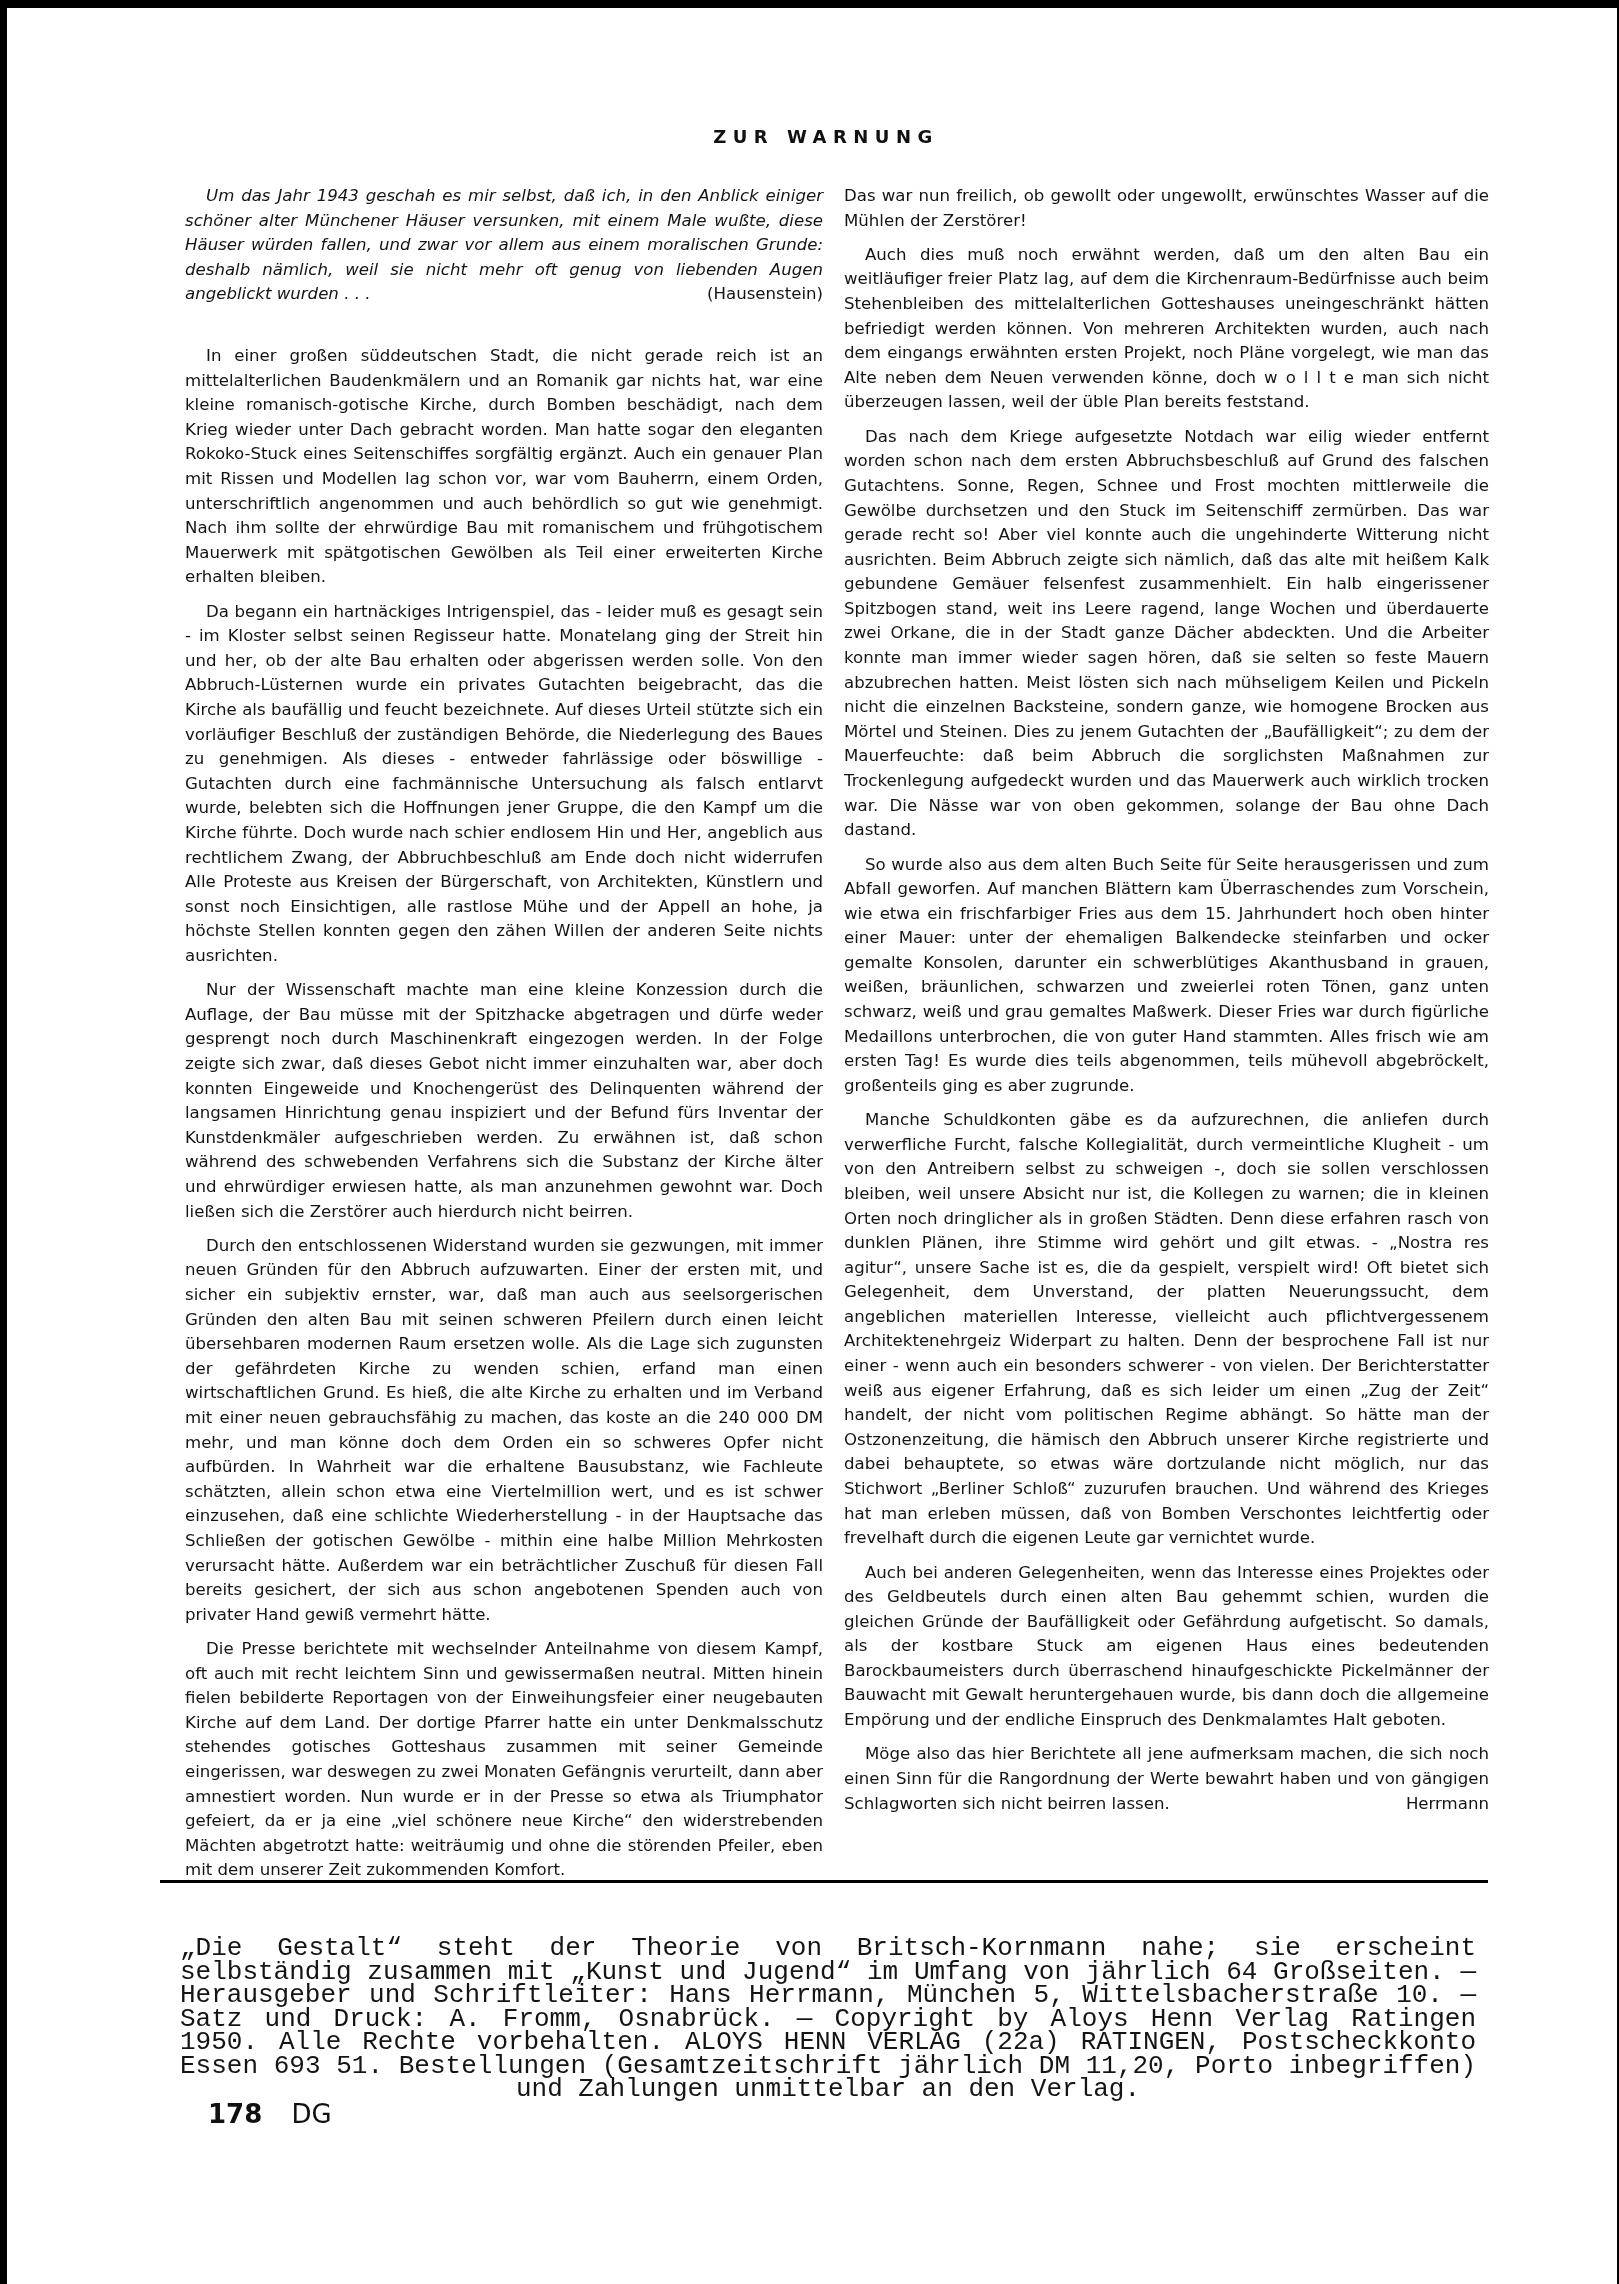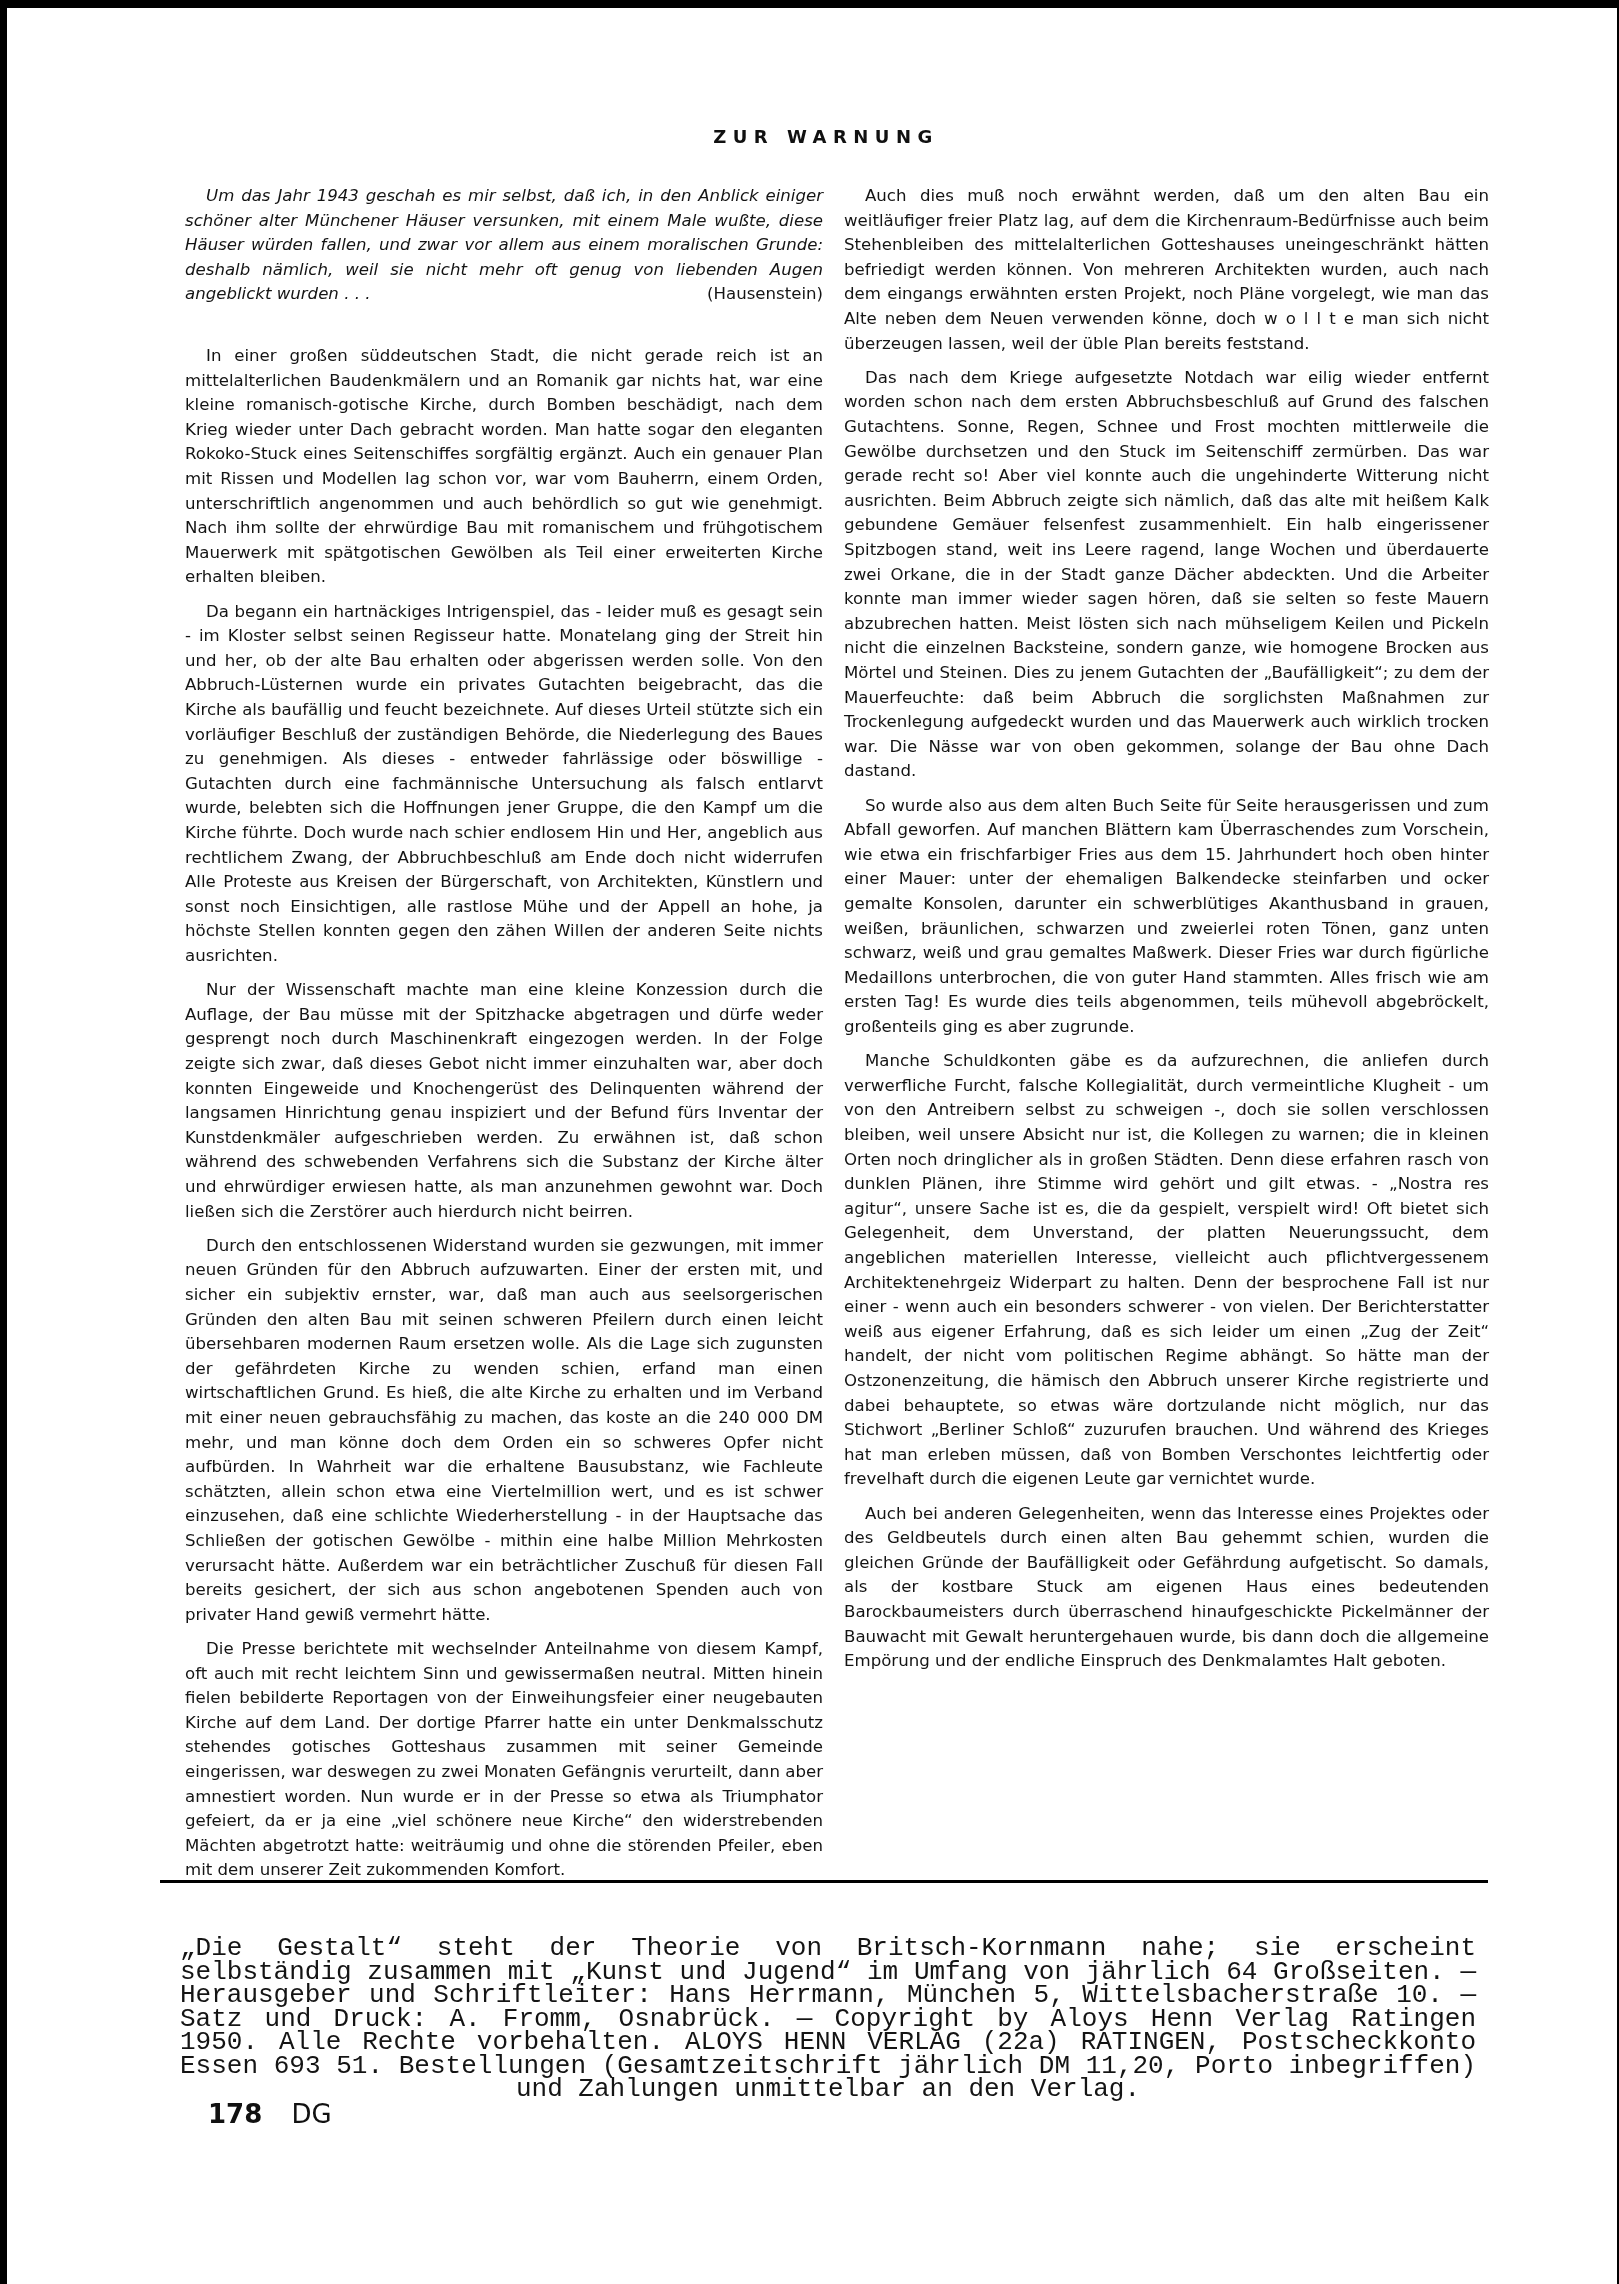--- a/index.html
+++ b/index.html
@@ -51,25 +51,30 @@
     <span class="attrib">(Hausenstein)</span>
   </p>
   <p>In einer großen süddeutschen Stadt, die nicht gerade reich ist an mittelalterlichen Baudenkmälern und an Romanik gar nichts hat, war eine kleine romanisch-gotische Kirche, durch Bomben beschädigt, nach dem Krieg wieder unter Dach gebracht worden. Man hatte sogar den eleganten Rokoko-Stuck eines Seitenschiffes sorgfältig ergänzt. Auch ein genauer Plan mit Rissen und Modellen lag schon vor, war vom Bauherrn, einem Orden, unterschriftlich angenommen und auch behördlich so gut wie genehmigt. Nach ihm sollte der ehrwürdige Bau mit romanischem und frühgotischem Mauerwerk mit spätgotischen Gewölben als Teil einer erweiterten Kirche erhalten bleiben.</p>
   <p>Da begann ein hartnäckiges Intrigenspiel, das - leider muß es gesagt sein - im Kloster selbst seinen Regisseur hatte. Monatelang ging der Streit hin und her, ob der alte Bau erhalten oder abgerissen werden solle. Von den Abbruch-Lüsternen wurde ein privates Gutachten beigebracht, das die Kirche als baufällig und feucht bezeichnete. Auf dieses Urteil stützte sich ein vorläufiger Beschluß der zuständigen Behörde, die Niederlegung des Baues zu genehmigen. Als dieses - entweder fahrlässige oder böswillige - Gutachten durch eine fachmännische Untersuchung als falsch entlarvt wurde, belebten sich die Hoffnungen jener Gruppe, die den Kampf um die Kirche führte. Doch wurde nach schier endlosem Hin und Her, angeblich aus rechtlichem Zwang, der Abbruchbeschluß am Ende doch nicht widerrufen Alle Proteste aus Kreisen der Bürgerschaft, von Architekten, Künstlern und sonst noch Einsichtigen, alle rastlose Mühe und der Appell an hohe, ja höchste Stellen konnten gegen den zähen Willen der anderen Seite nichts ausrichten.</p>
   <p>Nur der Wissenschaft machte man eine kleine Konzession durch die Auflage, der Bau müsse mit der Spitzhacke abgetragen und dürfe weder gesprengt noch durch Maschinenkraft eingezogen werden. In der Folge zeigte sich zwar, daß dieses Gebot nicht immer einzuhalten war, aber doch konnten Eingeweide und Knochengerüst des Delinquenten während der langsamen Hinrichtung genau inspiziert und der Befund fürs Inventar der Kunstdenkmäler aufgeschrieben werden. Zu erwähnen ist, daß schon während des schwebenden Verfahrens sich die Substanz der Kirche älter und ehrwürdiger erwiesen hatte, als man anzunehmen gewohnt war. Doch ließen sich die Zerstörer auch hierdurch nicht beirren.</p>
   <p>Durch den entschlossenen Widerstand wurden sie gezwungen, mit immer neuen Gründen für den Abbruch aufzuwarten. Einer der ersten mit, und sicher ein subjektiv ernster, war, daß man auch aus seelsorgerischen Gründen den alten Bau mit seinen schweren Pfeilern durch einen leicht übersehbaren modernen Raum ersetzen wolle. Als die Lage sich zugunsten der gefährdeten Kirche zu wenden schien, erfand man einen wirtschaftlichen Grund. Es hieß, die alte Kirche zu erhalten und im Verband mit einer neuen gebrauchsfähig zu machen, das koste an die 240 000 DM mehr, und man könne doch dem Orden ein so schweres Opfer nicht aufbürden. In Wahrheit war die erhaltene Bausubstanz, wie Fachleute schätzten, allein schon etwa eine Viertelmillion wert, und es ist schwer einzusehen, daß eine schlichte Wiederherstellung - in der Hauptsache das Schließen der gotischen Gewölbe - mithin eine halbe Million Mehrkosten verursacht hätte. Außerdem war ein beträchtlicher Zuschuß für diesen Fall bereits gesichert, der sich aus schon angebotenen Spenden auch von privater Hand gewiß vermehrt hätte.</p>
   <p>Die Presse berichtete mit wechselnder Anteilnahme von diesem Kampf, oft auch mit recht leichtem Sinn und gewissermaßen neutral. Mitten hinein fielen bebilderte Reportagen von der Einweihungsfeier einer neugebauten Kirche auf dem Land. Der dortige Pfarrer hatte ein unter Denkmalsschutz stehendes gotisches Gotteshaus zusammen mit seiner Gemeinde eingerissen, war deswegen zu zwei Monaten Gefängnis verurteilt, dann aber amnestiert worden. Nun wurde er in der Presse so etwa als Triumphator gefeiert, da er ja eine „viel schönere neue Kirche“ den widerstrebenden Mächten abgetrotzt hatte: weiträumig und ohne die störenden Pfeiler, eben mit dem unserer Zeit zukommenden Komfort.</p>
 </div>
 
 <div class="col col-right">
+  <p class="noindent">Das war nun freilich, ob gewollt oder ungewollt, erwünschtes Wasser auf die Mühlen der Zerstörer!</p>
   <p>Auch dies muß noch erwähnt werden, daß um den alten Bau ein weitläufiger freier Platz lag, auf dem die Kirchenraum-Bedürfnisse auch beim Stehenbleiben des mittelalterlichen Gotteshauses uneingeschränkt hätten befriedigt werden können. Von mehreren Architekten wurden, auch nach dem eingangs erwähnten ersten Projekt, noch Pläne vorgelegt, wie man das Alte neben dem Neuen verwenden könne, doch w o l l t e man sich nicht überzeugen lassen, weil der üble Plan bereits feststand.</p>
   <p>Das nach dem Kriege aufgesetzte Notdach war eilig wieder entfernt worden schon nach dem ersten Abbruchsbeschluß auf Grund des falschen Gutachtens. Sonne, Regen, Schnee und Frost mochten mittlerweile die Gewölbe durchsetzen und den Stuck im Seitenschiff zermürben. Das war gerade recht so! Aber viel konnte auch die ungehinderte Witterung nicht ausrichten. Beim Abbruch zeigte sich nämlich, daß das alte mit heißem Kalk gebundene Gemäuer felsenfest zusammenhielt. Ein halb eingerissener Spitzbogen stand, weit ins Leere ragend, lange Wochen und überdauerte zwei Orkane, die in der Stadt ganze Dächer abdeckten. Und die Arbeiter konnte man immer wieder sagen hören, daß sie selten so feste Mauern abzubrechen hatten. Meist lösten sich nach mühseligem Keilen und Pickeln nicht die einzelnen Backsteine, sondern ganze, wie homogene Brocken aus Mörtel und Steinen. Dies zu jenem Gutachten der „Baufälligkeit“; zu dem der Mauerfeuchte: daß beim Abbruch die sorglichsten Maßnahmen zur Trockenlegung aufgedeckt wurden und das Mauerwerk auch wirklich trocken war. Die Nässe war von oben gekommen, solange der Bau ohne Dach dastand.</p>
   <p>So wurde also aus dem alten Buch Seite für Seite herausgerissen und zum Abfall geworfen. Auf manchen Blättern kam Überraschendes zum Vorschein, wie etwa ein frischfarbiger Fries aus dem 15. Jahrhundert hoch oben hinter einer Mauer: unter der ehemaligen Balkendecke steinfarben und ocker gemalte Konsolen, darunter ein schwerblütiges Akanthusband in grauen, weißen, bräunlichen, schwarzen und zweierlei roten Tönen, ganz unten schwarz, weiß und grau gemaltes Maßwerk. Dieser Fries war durch figürliche Medaillons unterbrochen, die von guter Hand stammten. Alles frisch wie am ersten Tag! Es wurde dies teils abgenommen, teils mühevoll abgebröckelt, großenteils ging es aber zugrunde.</p>
   <p>Manche Schuldkonten gäbe es da aufzurechnen, die anliefen durch verwerfliche Furcht, falsche Kollegialität, durch vermeintliche Klugheit - um von den Antreibern selbst zu schweigen -, doch sie sollen verschlossen bleiben, weil unsere Absicht nur ist, die Kollegen zu warnen; die in kleinen Orten noch dringlicher als in großen Städten. Denn diese erfahren rasch von dunklen Plänen, ihre Stimme wird gehört und gilt etwas. - „Nostra res agitur“, unsere Sache ist es, die da gespielt, verspielt wird! Oft bietet sich Gelegenheit, dem Unverstand, der platten Neuerungssucht, dem angeblichen materiellen Interesse, vielleicht auch pflichtvergessenem Architektenehrgeiz Widerpart zu halten. Denn der besprochene Fall ist nur einer - wenn auch ein besonders schwerer - von vielen. Der Berichterstatter weiß aus eigener Erfahrung, daß es sich leider um einen „Zug der Zeit“ handelt, der nicht vom politischen Regime abhängt. So hätte man der Ostzonenzeitung, die hämisch den Abbruch unserer Kirche registrierte und dabei behauptete, so etwas wäre dortzulande nicht möglich, nur das Stichwort „Berliner Schloß“ zuzurufen brauchen. Und während des Krieges hat man erleben müssen, daß von Bomben Verschontes leichtfertig oder frevelhaft durch die eigenen Leute gar vernichtet wurde.</p>
   <p>Auch bei anderen Gelegenheiten, wenn das Interesse eines Projektes oder des Geldbeutels durch einen alten Bau gehemmt schien, wurden die gleichen Gründe der Baufälligkeit oder Gefährdung aufgetischt. So damals, als der kostbare Stuck am eigenen Haus eines bedeutenden Barockbaumeisters durch überraschend hinaufgeschickte Pickelmänner der Bauwacht mit Gewalt heruntergehauen wurde, bis dann doch die allgemeine Empörung und der endliche Einspruch des Denkmalamtes Halt geboten.</p>
+  <p>
+    <span>Möge also das hier Berichtete all jene aufmerksam machen, die sich noch einen Sinn für die Rangordnung der Werte bewahrt haben und von gängigen Schlagworten sich nicht beirren lassen.</span>
+    <span class="signoff">Herrmann</span>
+  </p>
 </div>
 
 <div class="rule"></div>
 
 <div class="footer">„Die Gestalt“ steht der Theorie von Britsch-Kornmann nahe; sie erscheint selbständig zusammen mit „Kunst und Jugend“ im Umfang von jährlich 64 Großseiten. — Herausgeber und Schriftleiter: Hans Herrmann, München 5, Wittelsbacherstraße 10. — Satz und Druck: A. Fromm, Osnabrück. — Copyright by Aloys Henn Verlag Ratingen 1950. Alle Rechte vorbehalten. ALOYS HENN VERLAG (22a) RATINGEN, Postscheckkonto Essen 693 51. Bestellungen (Gesamtzeitschrift jährlich DM 11,20, Porto inbegriffen) und Zahlungen unmittelbar an den Verlag.</div>
 
 <div class="pagenum">
   <span class="num">178</span>
   <span>DG</span>
 </div>

